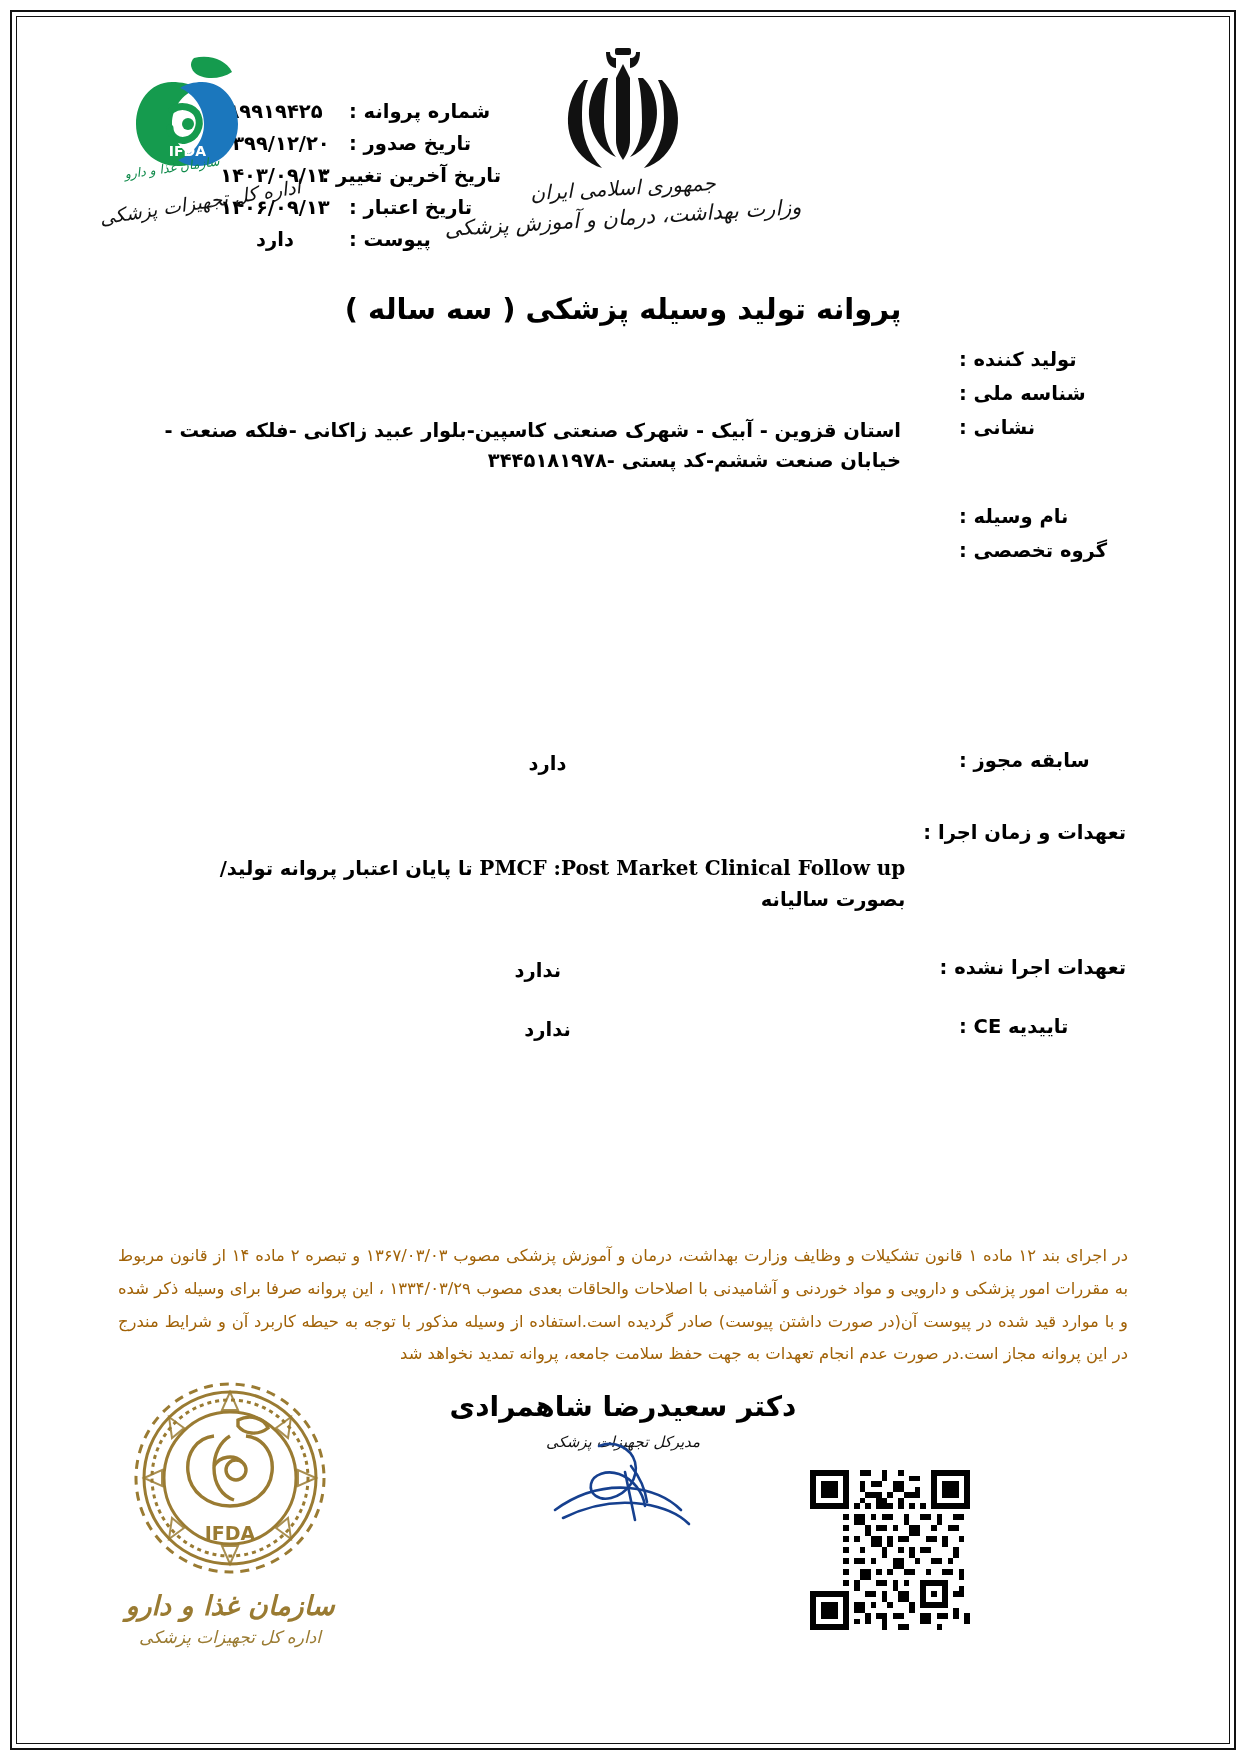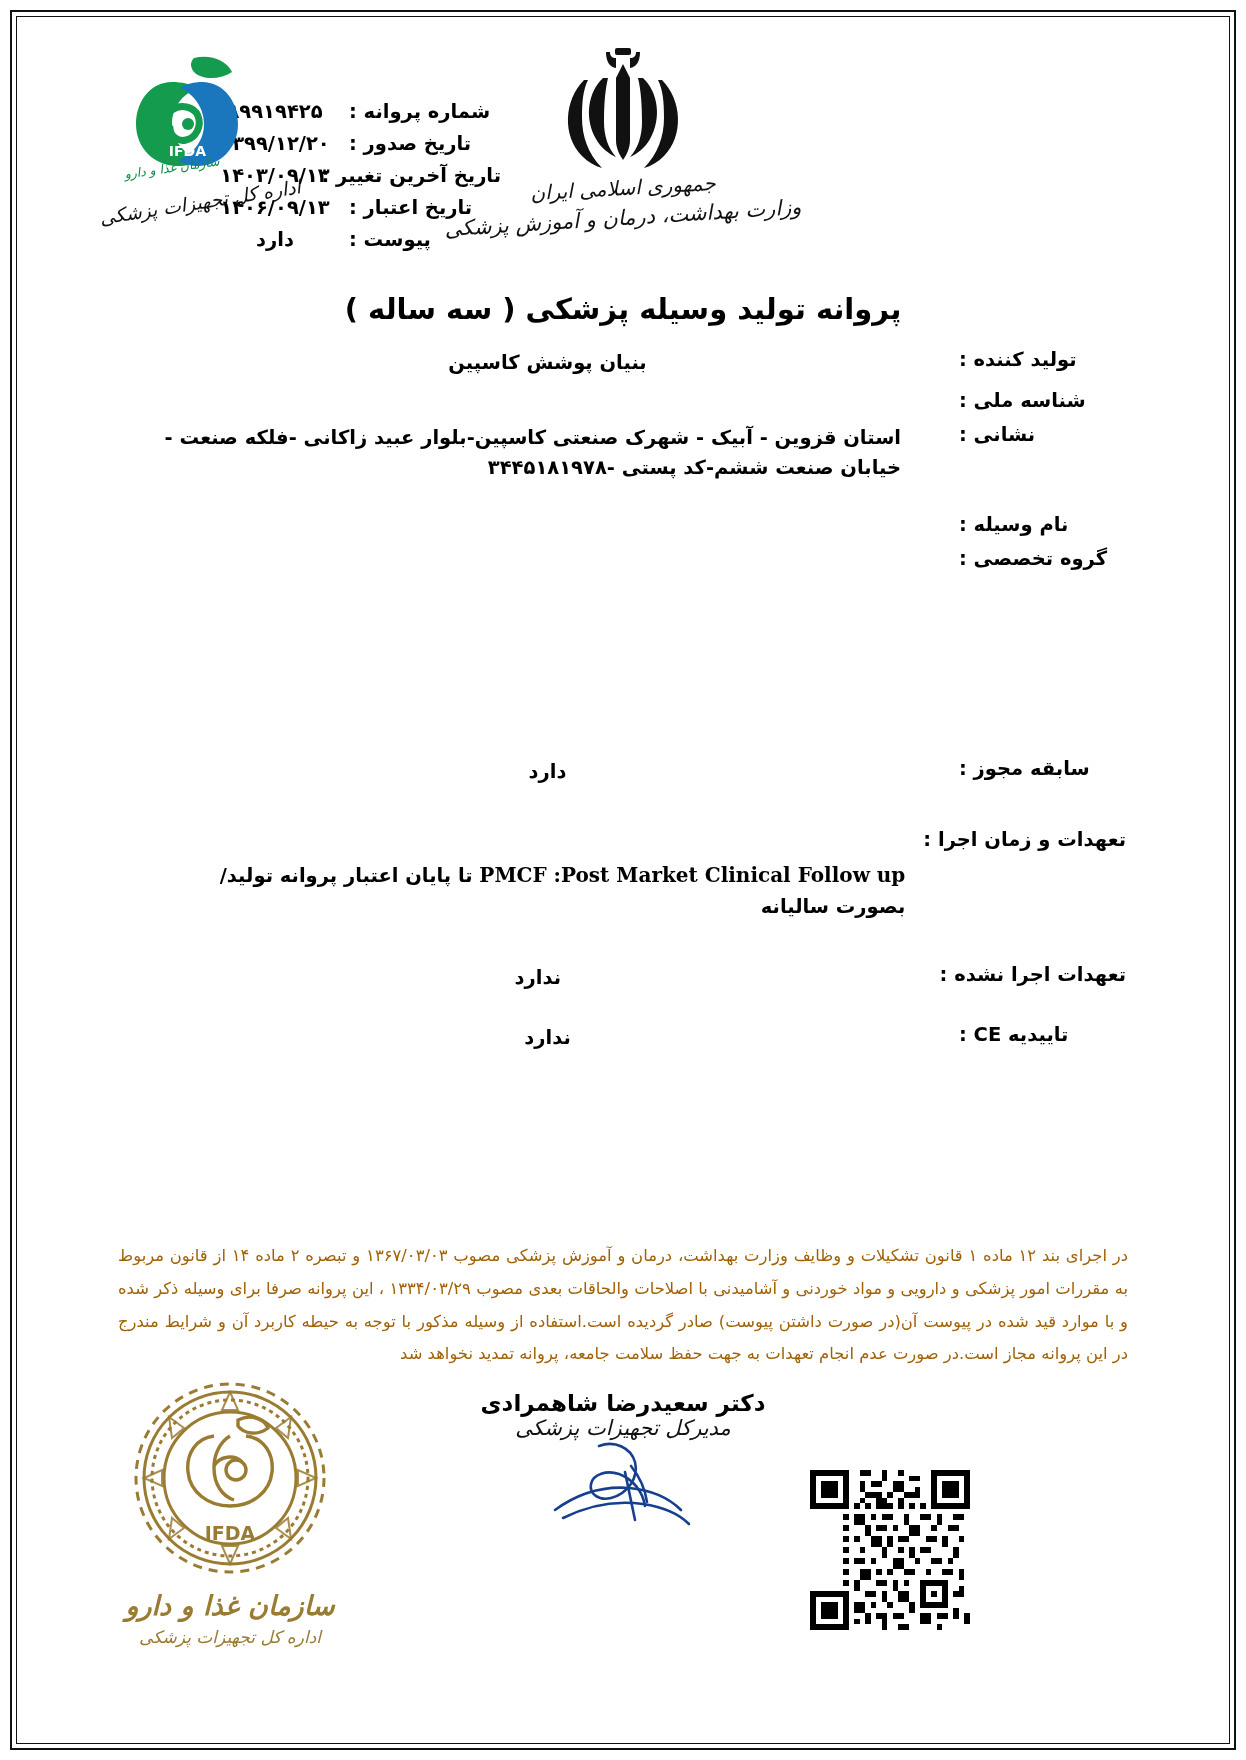--- a/index.html
+++ b/index.html
@@ -204,28 +204,29 @@
 
   
   .sign-block {
     position: absolute;
     left: 0;
     right: 0;
     top: 1390px;
     text-align: center;
   }
   .sign-name {
-    font-size: 23px;
+    font-size: 28px;
     font-weight: bold;
     color: #000;
   }
   .sign-role {
     font-family: "DejaVu Serif", "Liberation Serif", serif;
-    font-size: 21px;
-    font-style: italic;
+    font-size: 15px;
+    font-style: italic;
+    margin-top: 10px;
     color: #111;
   }
   .signature-svg {
     position: absolute;
     left: 50%;
     transform: translateX(-50%);
     top: 42px;
   }
 
   
@@ -333,21 +334,20 @@
     <div class="ifda-org-text">سازمان غذا و دارو</div>
     <div class="ifda-dept-text">اداره کل تجهیزات پزشکی</div>
   </div>
 
   <div class="doc-title">پروانه تولید وسیله پزشکی  (  سه ساله )</div>
 
   <div class="fields">
 
     <div class="field-row">
       <span class="field-label">تولید کننده :</span>
-      <span class="field-value">بنیان پوشش کاسپین</span>
     </div>
 
     <div class="field-row">
       <span class="field-label">شناسه ملی :</span>
     </div>
 
     <div class="field-row">
       <span class="field-label">نشانی :</span>
       <span class="field-value addr">استان قزوین - آبیک - شهرک صنعتی کاسپین-بلوار عبید زاکانی -فلکه صنعت - خیابان صنعت ششم-کد پستی -۳۴۴۵۱۸۱۹۷۸</span>
     </div>

